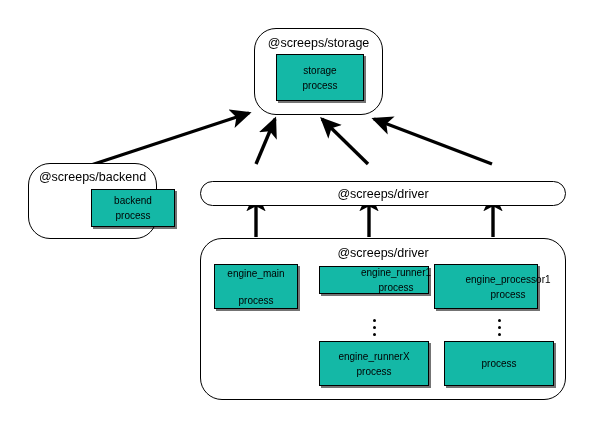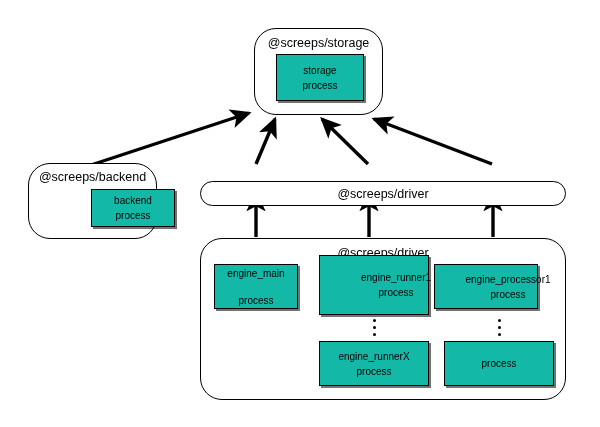--- a/index.html
+++ b/index.html
@@ -139,21 +139,21 @@
     <span>@screeps/driver</span>
   </div>
 
   <div class="package" style="left:200px; top:238px; width:366px; height:162px;">
     <div class="pkg-title" style="top:7px;">@screeps/driver</div>
 
     <div class="proc" style="left:13px; top:25px; width:84px; height:45px;gap:12px;">
       <span class="proc-name">engine_main</span>
       <span class="proc-kind">process</span>
     </div>
-    <div class="proc" style="left:118px; top:16px; width:110px; height:60px;padding-left:44px;">
+    <div class="proc" style="left:118px; top:27px; width:110px; height:28px;padding-left:44px;">
       <span class="proc-name">engine_runner1</span>
       <span class="proc-kind">process</span>
     </div>
     <div class="proc" style="left:233px; top:25px; width:104px; height:45px;padding-left:44px;">
       <span class="proc-name">engine_processor1</span>
       <span class="proc-kind">process</span>
     </div>
 
     <div class="vdots" style="left:168px; top:80px;">
       <i></i>

